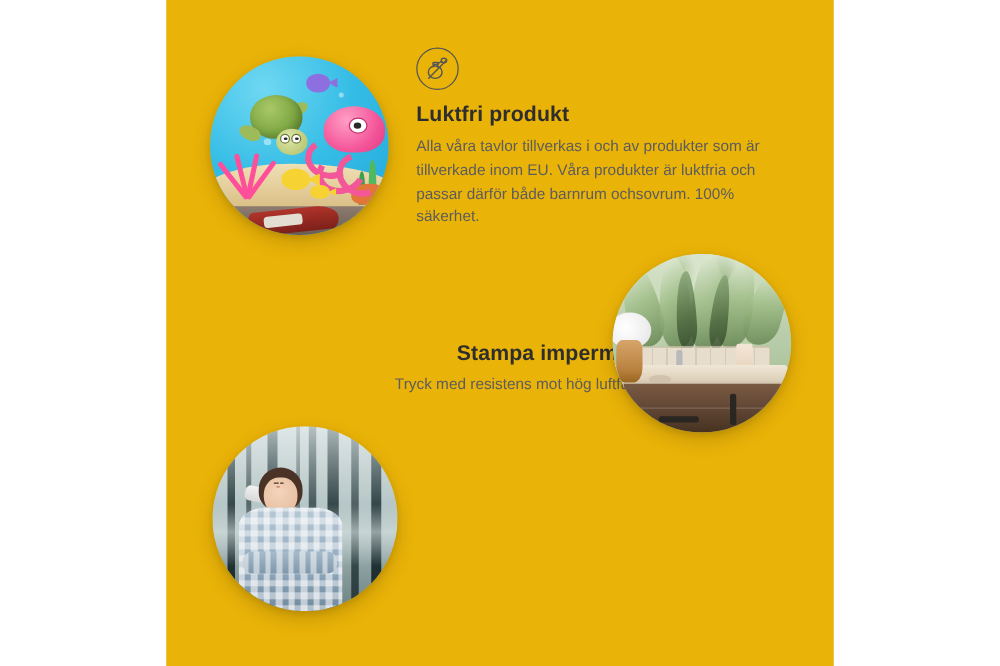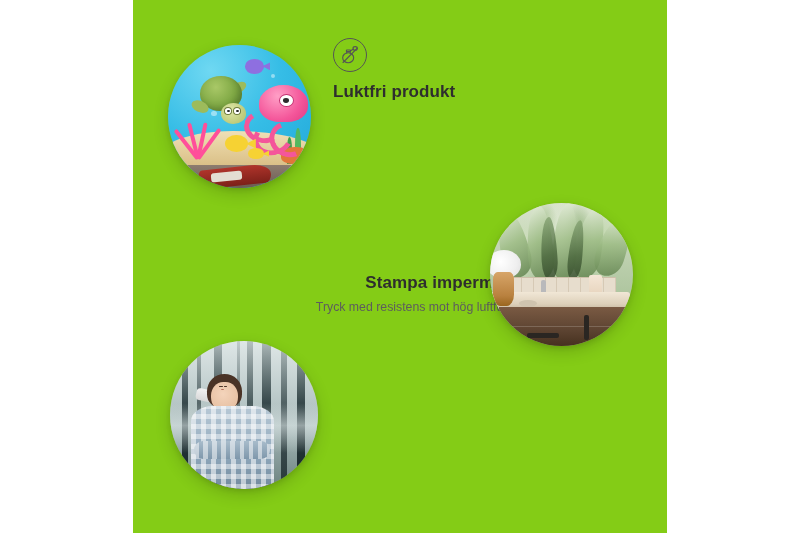--- a/index.html
+++ b/index.html
@@ -11,21 +11,21 @@
   }
   .canvas{
     position:relative;
     width:800px;height:533px;
     background:#ffffff;
   }
   .panel{
     position:absolute;
     left:133px;top:0;
     width:534px;height:533px;
-    background:#84cc16;
+    background:#eab308;
     overflow:hidden;
   }
 
   
   .photo{
     position:absolute;
     border-radius:50%;
     overflow:hidden;
     box-shadow:0 6px 16px rgba(0,0,0,0.16), 0 2px 5px rgba(0,0,0,0.10);
   }
@@ -398,20 +398,21 @@
           <rect x="8.1" y="6.6" width="4.4" height="1.8" rx="0.5"></rect>
 
           <path d="M12.5 7.4 L15.6 5.6"></path>
 
           <ellipse cx="17.6" cy="4.8" rx="2.3" ry="1.9"></ellipse>
 
           <path d="M4.4 20.2 L20 4.4"></path>
         </svg>
       </div>
       <h3 class="f-title">Luktfri produkt</h3>
+      <p class="f-body">Alla våra tavlor tillverkas i och av produkter som är tillverkade inom EU. Våra produkter är luktfria och passar därför både barnrum ochsovrum. 100% säkerhet.</p>
     </div>
 
     <div class="feature" id="feature-waterproof">
       <div class="icon-circle">
         <svg width="22" height="22" viewBox="0 0 24 24" fill="none" stroke="#555" stroke-width="1.25" stroke-linecap="round" stroke-linejoin="round">
 
           <path d="M2.6 13.4 A9.4 9.4 0 0 1 21.4 13.4"></path>
 
           <path d="M2.6 13.4 q2.35 2.9 4.7 0 q2.35 2.9 4.7 0 q2.35 2.9 4.7 0 q2.35 2.9 4.7 0"></path>
 

